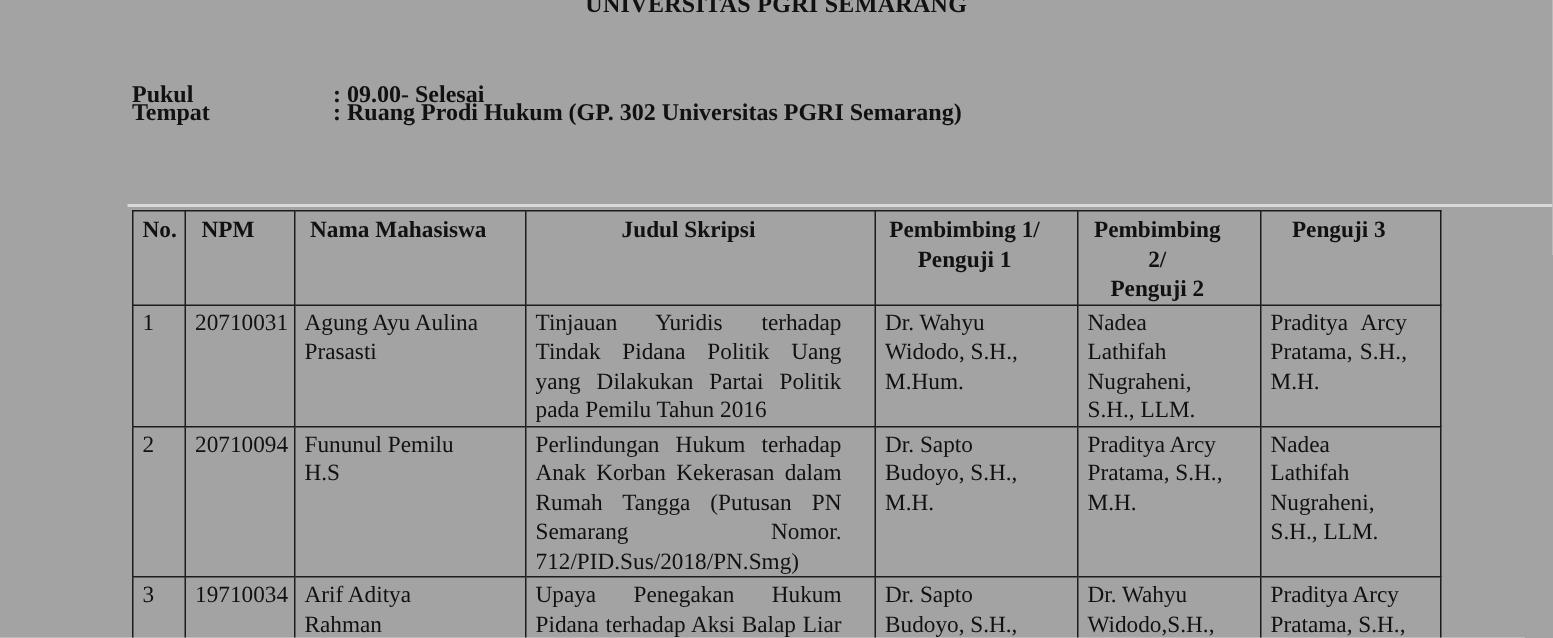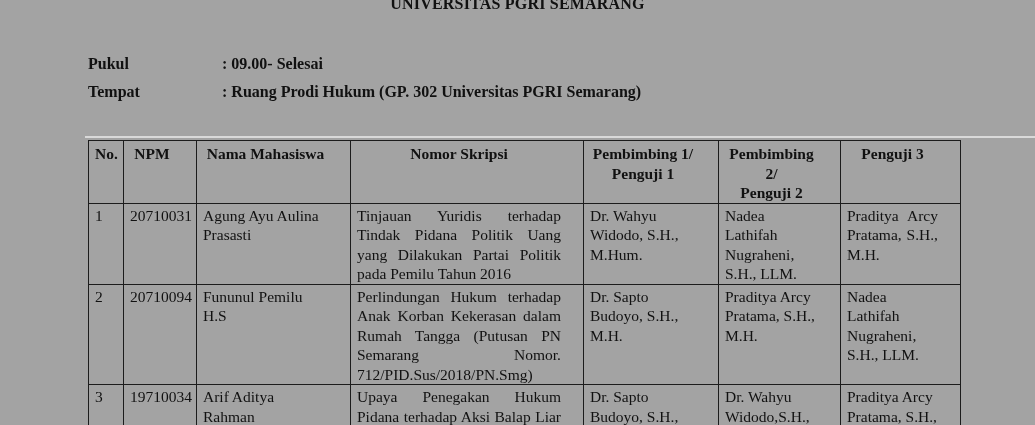--- a/index.html
+++ b/index.html
@@ -29,21 +29,21 @@
     left: 88px;
     width: 920px;
     font-size: 16px;
     font-weight: bold;
     line-height: 16px;
     white-space: nowrap;
   }
   .info-row .lbl { display: inline-block; width: 134px; }
   .row-hari   { top: 24px; }
   .row-pukul  { top: 56px; }
-  .row-tempat { top: 84px; }
+  .row-tempat { top: 68px; }
   .hairline {
     position: absolute;
     left: 85px; top: 136px;
     width: 950px; height: 2px;
     background: #d9d9d9;
   }
   table.sched {
     position: absolute;
     left: 88px; top: 140px;
     width: 872px;
@@ -99,21 +99,21 @@
         <col style="width:233px">
       <col style="width:135px">
         <col style="width:122px">
         <col style="width:120px">
     </colgroup>
     <thead>
       <tr class="hr">
         <th>No.</th>
         <th>NPM</th>
         <th>Nama Mahasiswa</th>
-        <th>Nomor Skripsi</th>
+        <th>Judul Skripsi</th>
         <th>Pembimbing 1/
 Penguji 1</th>
         <th>Pembimbing 2/
 Penguji 2</th>
         <th>Penguji 3</th>
       </tr>
     </thead>
     <tbody>
       <tr class="r1">
         <td class="c-no">1</td>

